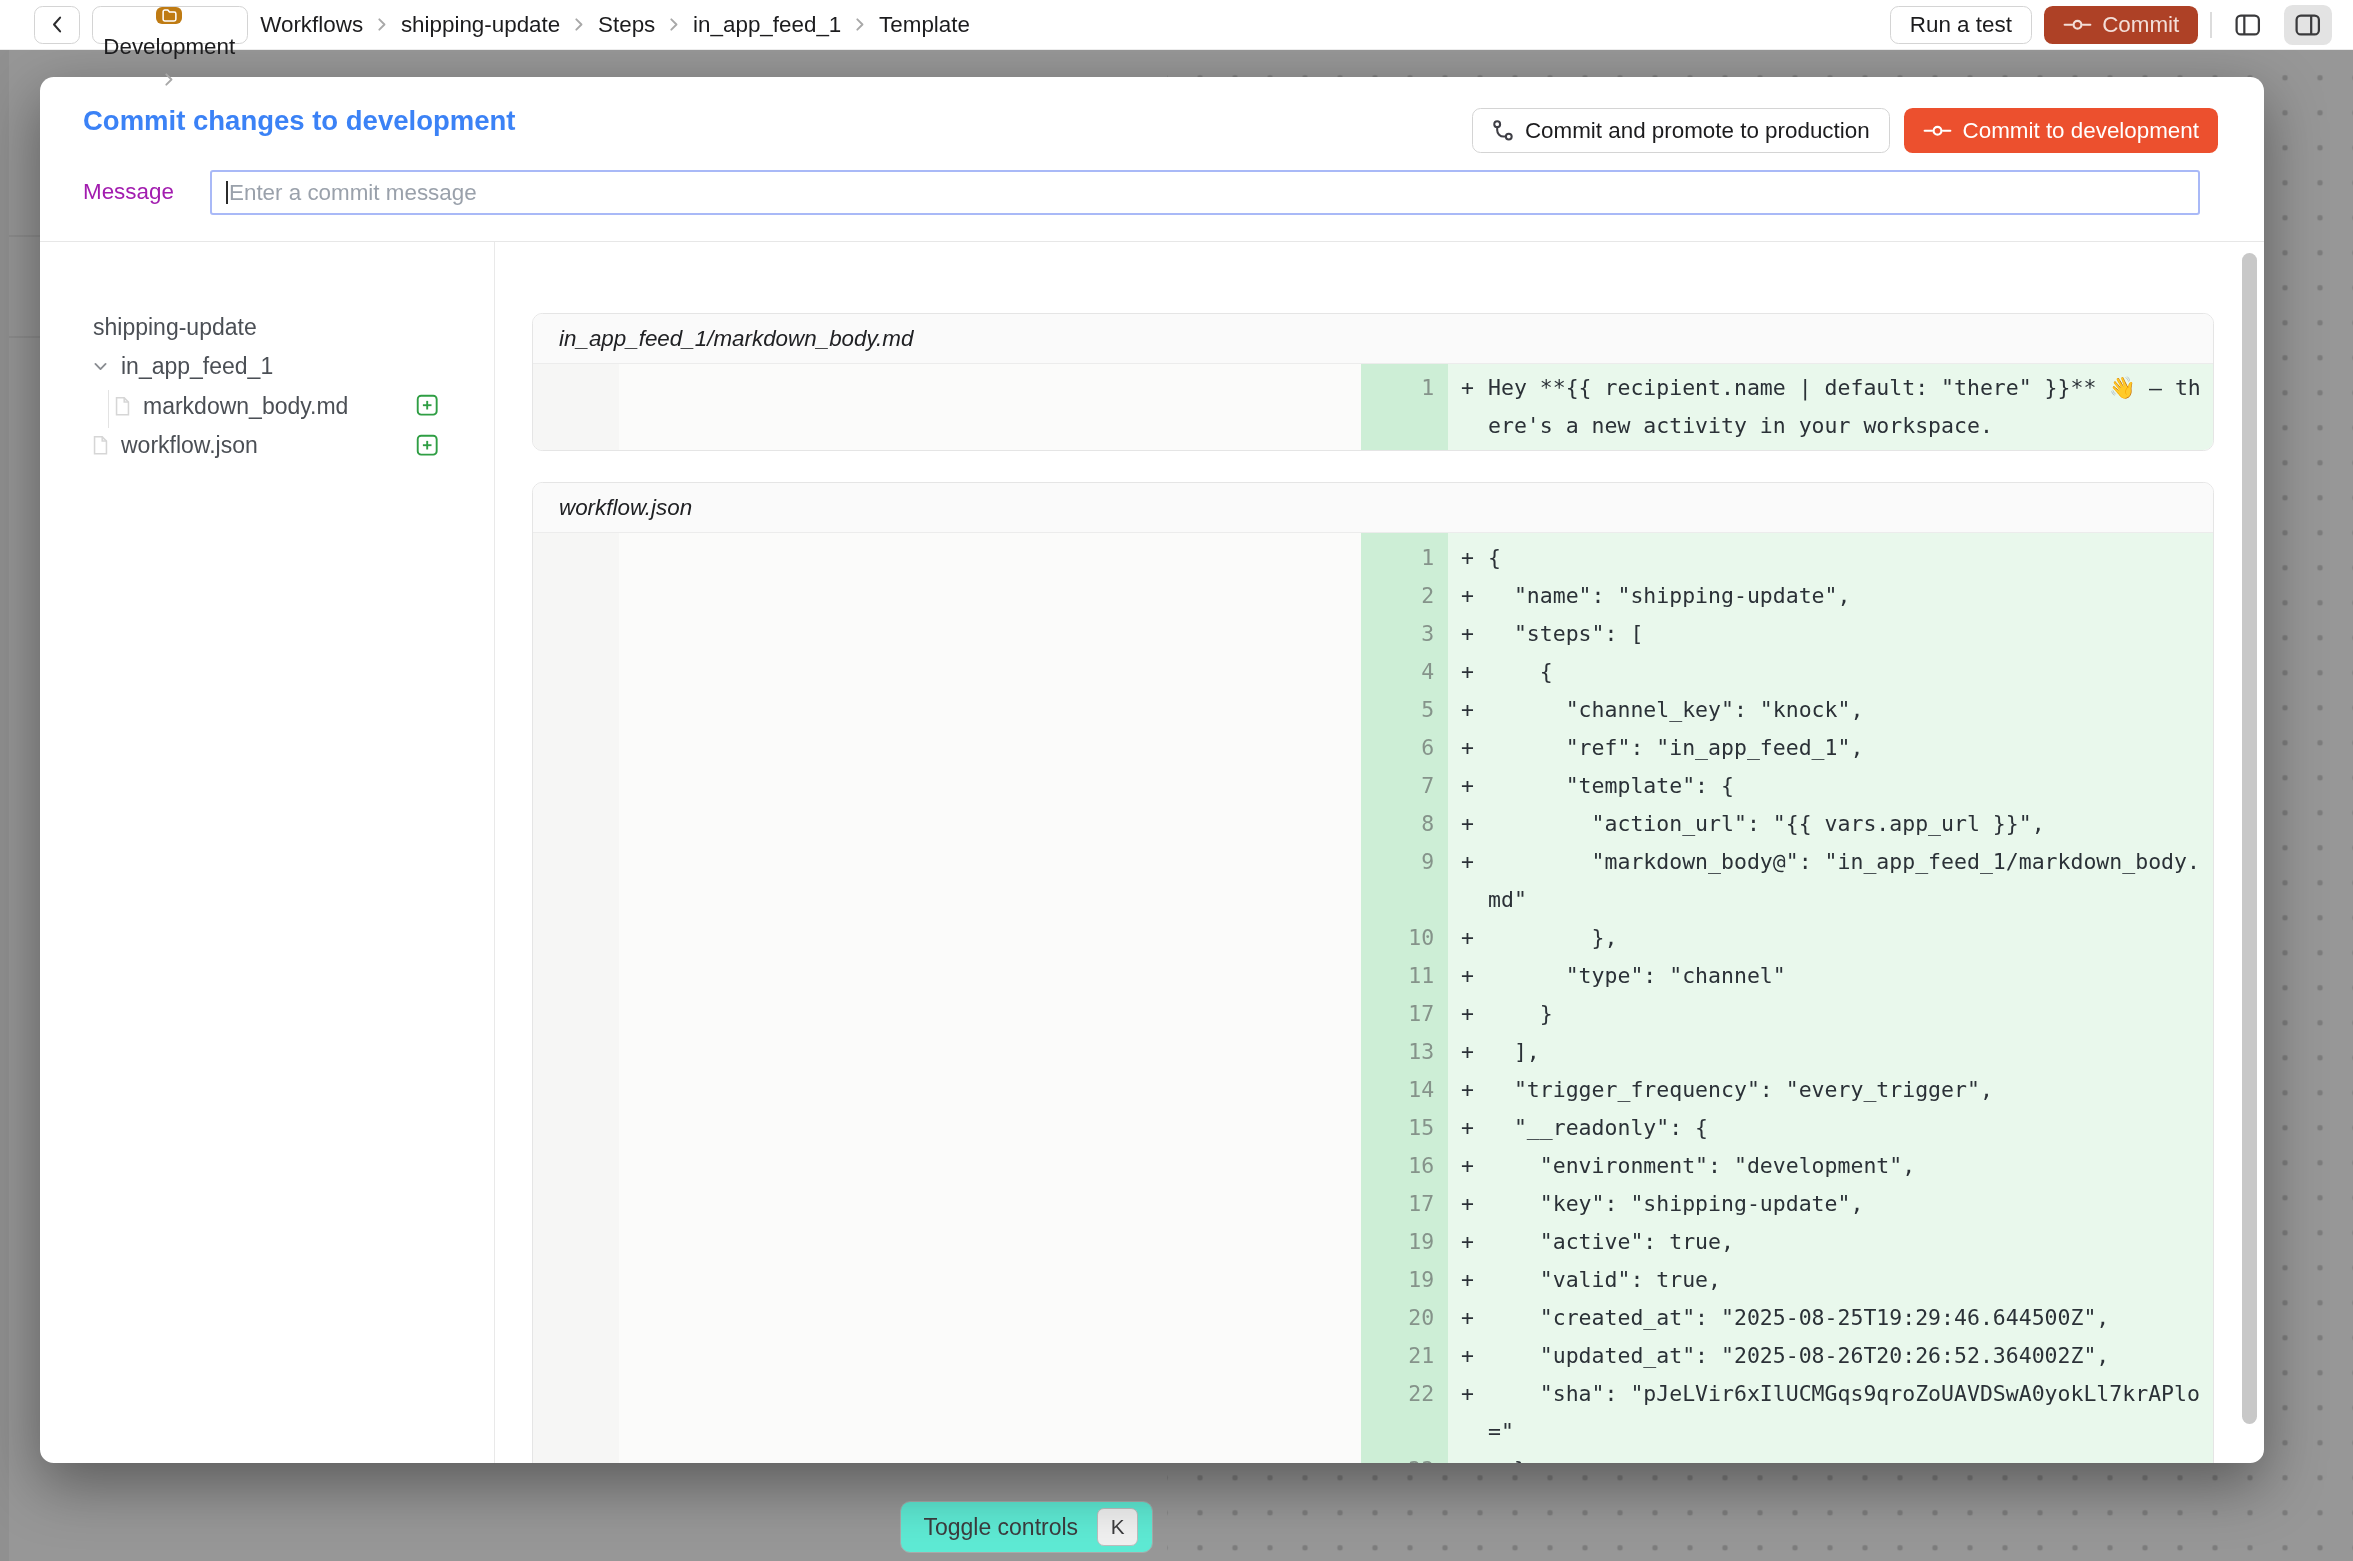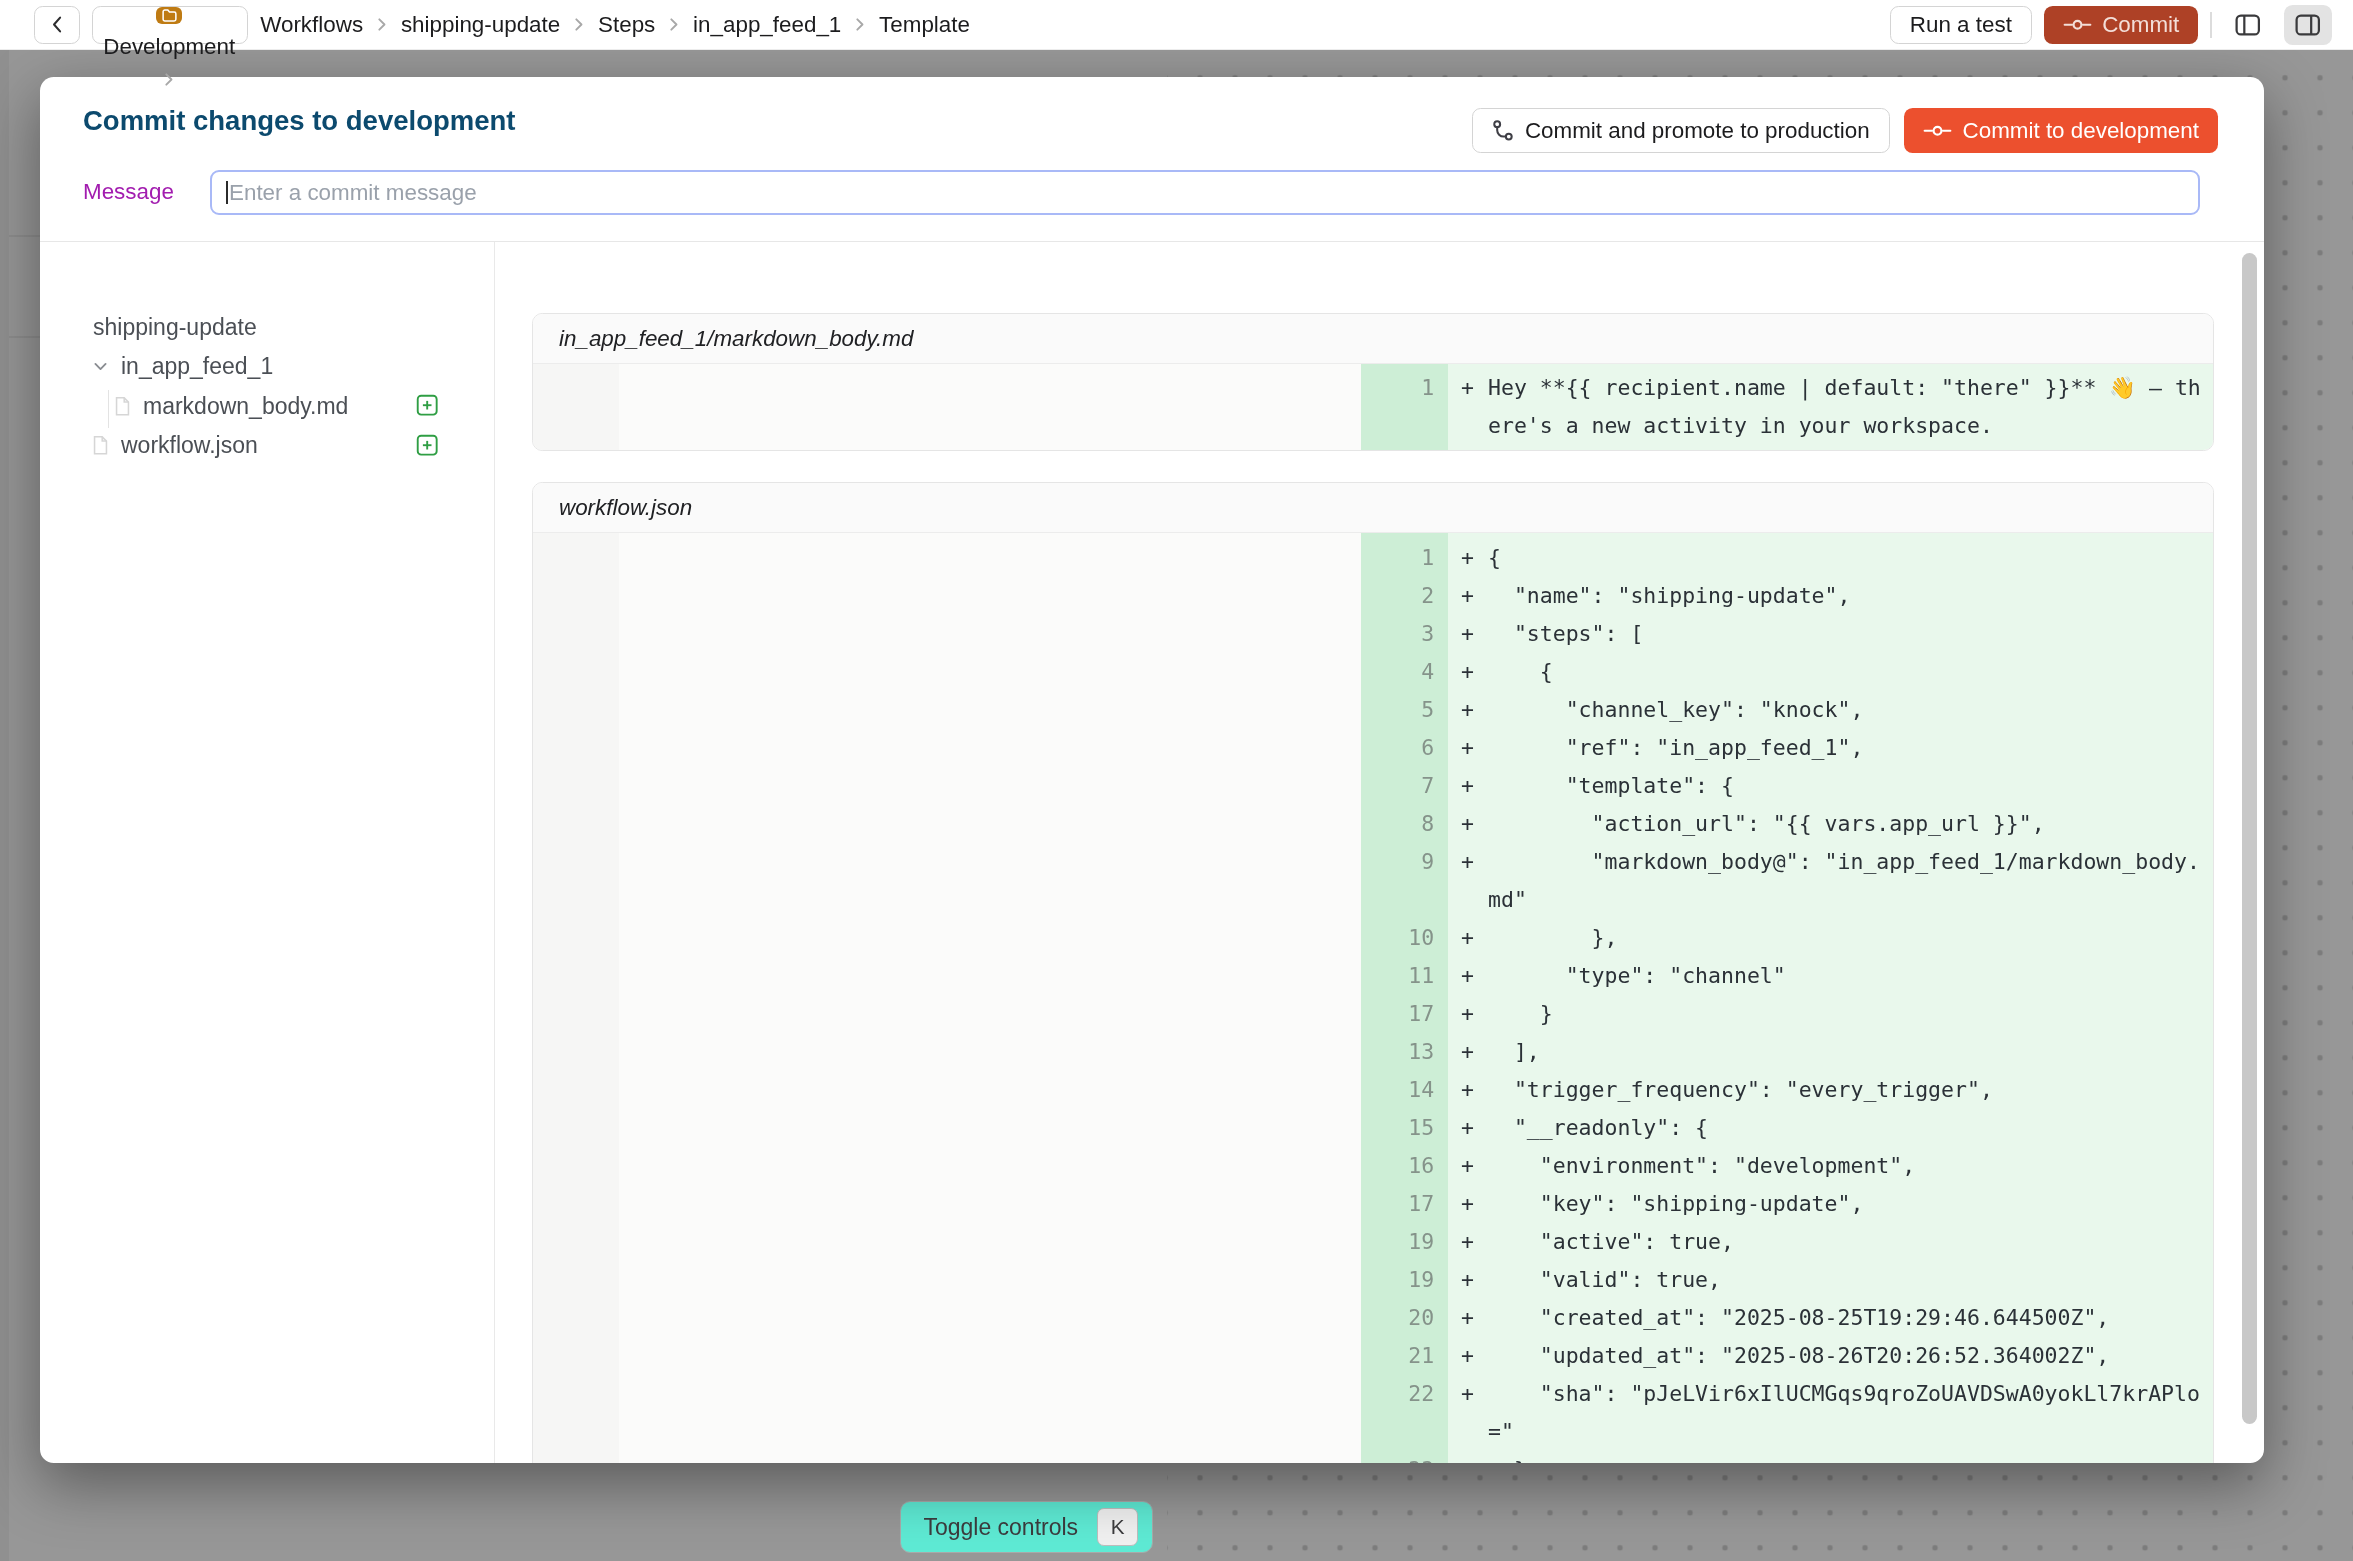--- a/index.html
+++ b/index.html
@@ -40,27 +40,27 @@
     background-size:35px 35px; background-position:15.5px 10.3px; }
   #toggle-controls { position:absolute; left:900px; top:1451px; height:52px; padding:0 13.8px 0 22.4px;
     display:flex; align-items:center; gap:19px; background:#5eead4; border:1.3px solid #a9a9a9;
     border-radius:10.3px; font-size:23px; color:#3c3c3e; z-index:2; }
   .keycap { min-width:41px; height:38px; border:1.3px solid #bdbdbd; border-radius:6.9px; background:#f0f0f0;
     display:flex; align-items:center; justify-content:center; font-size:20.7px; color:#3c3c3e; }
 
   
   #modal { position:absolute; left:40px; top:77px; width:2224px; height:1386px; background:#fff;
     border-radius:13.8px; box-shadow:0 20.7px 60px rgba(0,0,0,.40); z-index:10; overflow:hidden; }
-  #modal-title { position:absolute; left:43px; top:27.5px; font-size:27.5px; font-weight:700; color:#0c4a6e; }
+  #modal-title { position:absolute; left:43px; top:27.5px; font-size:27.5px; font-weight:700; color:#3b82f6; }
   #modal-actions { position:absolute; right:46px; top:31px; display:flex; gap:14.6px;padding-left:9px; }
   .btn.lg { height:45px; font-size:22.4px; }
   .btn.primary { background:var(--commit-primary,#ec502e); border:none; color:#fff; }
   #message-label { position:absolute; left:43px; top:102px; font-size:22.4px; color:#a21caf; }
   #message-input { position:absolute; left:170px; top:93px; width:1990px; height:45px;
-    border:2.2px solid var(--focus-border,#a9b9f7); border-radius:9px; font-size:22.4px; color:#1c1c1e;
+    border:2.2px solid var(--focus-border,#a9b9f7); border-radius:3px; font-size:22.4px; color:#1c1c1e;
     padding:0 17px; outline:none; font-family:"Liberation Sans", sans-serif; }
   #message-input::placeholder { color:#9aa1ab; }
   #fake-caret { position:absolute; left:186px; top:104px; width:2.2px; height:23px; background:#2b2b2b; }
   #modal-divider { position:absolute; left:0; top:164px; width:100%; height:1.3px; background:#e7e7e7; }
   #modal-body { position:absolute; left:0; top:165px; right:0; bottom:0; }
 
   
   #tree-panel { position:absolute; left:0; top:0; bottom:0; width:455px; border-right:1.3px solid #e9e9e9; }
   .tree-row { position:absolute; height:40px; display:flex; align-items:center; gap:12px;
     font-size:23px; color:#4b4f55; }

